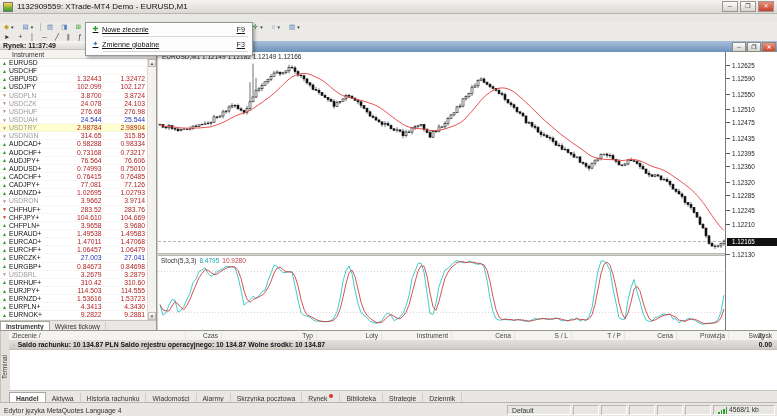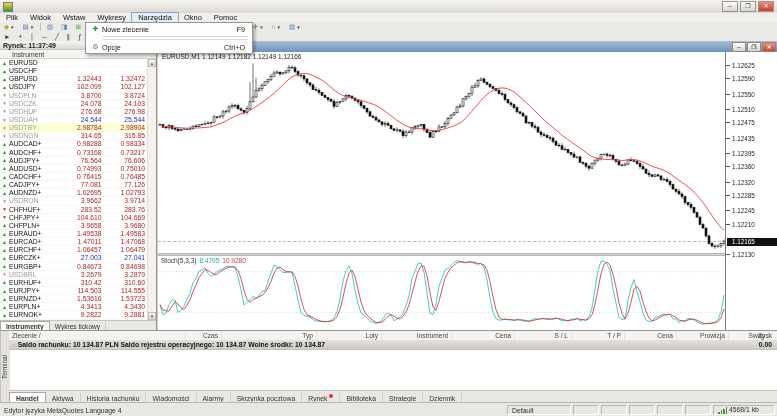--- a/index.html
+++ b/index.html
@@ -92,51 +92,43 @@
   .statusbar{left:0;top:402px;width:777px;height:14px;background:#e9e7e3;border-top:1px solid #b9b6b0;
              display:flex;align-items:center;font-size:6.8px;color:#333;}
   .seg{height:10px;line-height:10px;border:1px solid;border-color:#bab7b1 #fff #fff #bab7b1;
        margin-right:2px;padding:0 4px;box-sizing:border-box;}
   .status-msg{flex:1;padding-left:4px;}
   .seg.profile{width:64px;} .seg.blank{width:26px;} .seg.conn{width:62px;display:flex;align-items:center;gap:2px;}
   .bars{display:inline-flex;align-items:flex-end;gap:1px;height:7px;}
   .bars span{width:1.5px;background:#2aa32a;display:inline-block;}
   
   .dropdown{left:85px;top:22px;width:164px;background:#fdfdfd;border:1px solid #979797;
-            box-shadow:2px 2px 3px rgba(0,0,0,.3);z-index:60;font-size:7.2px;color:#111;padding:1px;}
+            box-shadow:2px 2px 3px rgba(0,0,0,.3);z-index:60;font-size:7.2px;color:#111;padding:1px;text-decoration:underline;}
   .dd-item{display:flex;align-items:center;height:10px;padding:0 2px;}
   .dd-item .ic{width:13px;text-align:center;font-size:7px;}
   .dd-item .sc{margin-left:auto;padding-right:4px;color:#222;}
   .dd-item.hl{background:#d7e6f9;outline:1px solid #7da2ce;}
   .dd-sep{height:1px;background:#d8d8d8;margin:2px 3px 2px 16px;}
   svg{display:block;}
 </style>
 </head>
 <body>
 
 <div class="app">
 
   <div class="abs titlebar">
     <span class="app-icon"></span>
+    <span>1132909559: XTrade-MT4 Demo - EURUSD,M1</span>
     <span class="winbtns" id="main-winbtns">
         <span class="wbtn">─</span>
         <span class="wbtn">❐</span>
         <span class="wbtn red">✕</span>
       </span>
   </div>
 
-  <div class="abs menubar" id="menubar">
-      <span class="menu-item">Plik</span>
-      <span class="menu-item">Widok</span>
-      <span class="menu-item">Wstaw</span>
-      <span class="menu-item">Wykresy</span>
-      <span class="menu-item active">Narzędzia</span>
-      <span class="menu-item">Okno</span>
-      <span class="menu-item">Pomoc</span>
-    </div>
   <div class="abs toolbar t1" id="toolbar1">
       <span class="tbtn">
         <span class="g" style="color: rgb(202, 162, 30);">◆</span>
         <span class="caret">▼</span>
       </span>
       <span class="tbtn">
         <span class="g" style="color: rgb(79, 127, 186);">▤</span>
         <span class="caret">▼</span>
       </span>
       <span class="tsep"></span>
@@ -916,20 +908,20 @@
     </span>
   </div>
 
   <div class="abs dropdown" id="dropdown">
       <div class="dd-item">
         <span class="ic" style="color: rgb(42, 157, 42);">✚</span>
         <span>Nowe zlecenie</span>
         <span class="sc">F9</span>
       </div>
       <div class="dd-sep"></div>
+      <div class="dd-item">
+        <span class="ic" style="color: rgb(58, 111, 192);">✦</span>
+        <span>Zmienne globalne</span>
+        <span class="sc">F3</span>
+      </div>
       <div class="dd-sep"></div>
-      <div class="dd-item">
-        <span class="ic" style="color: rgb(119, 119, 119);">⚙</span>
-        <span>Opcje</span>
-        <span class="sc">Ctrl+O</span>
-      </div>
     </div>
 </div>
 
 </body></html>

